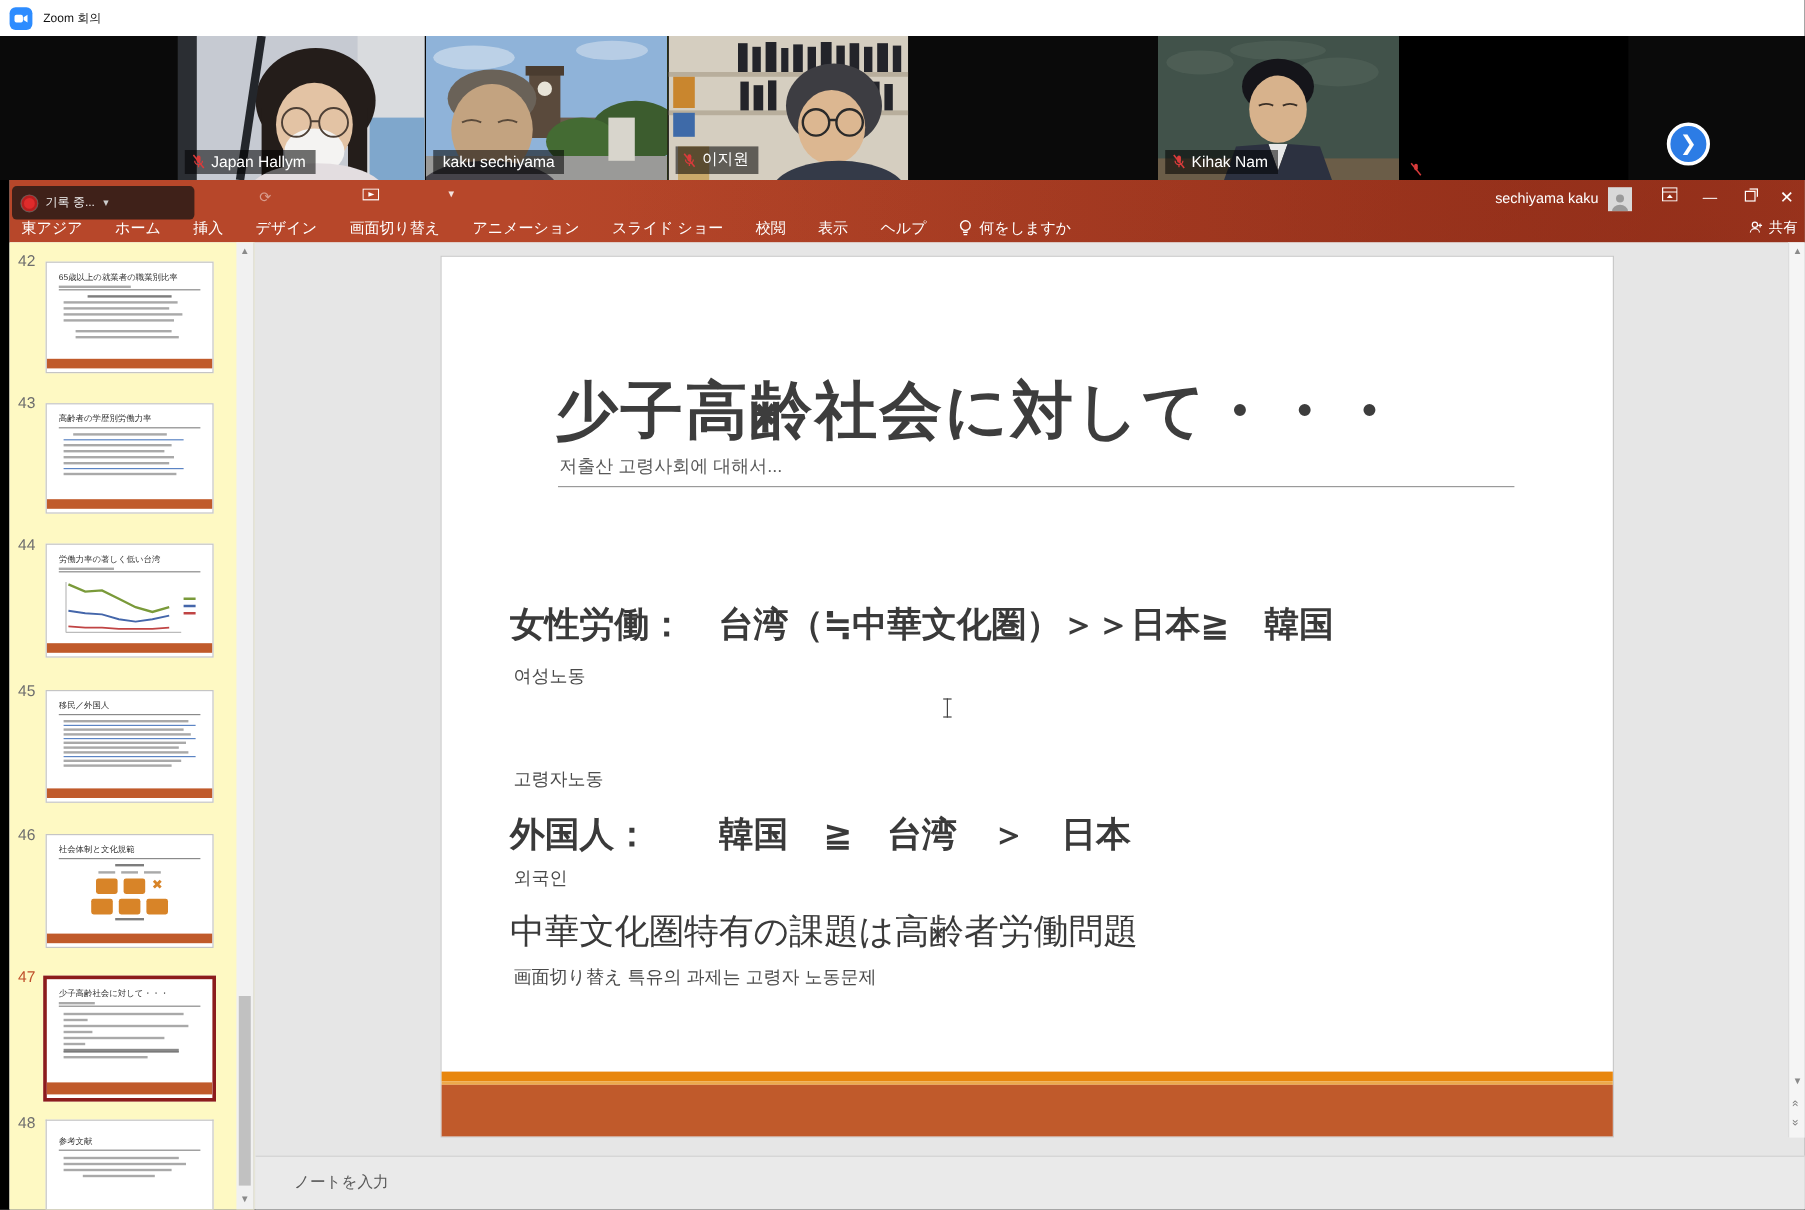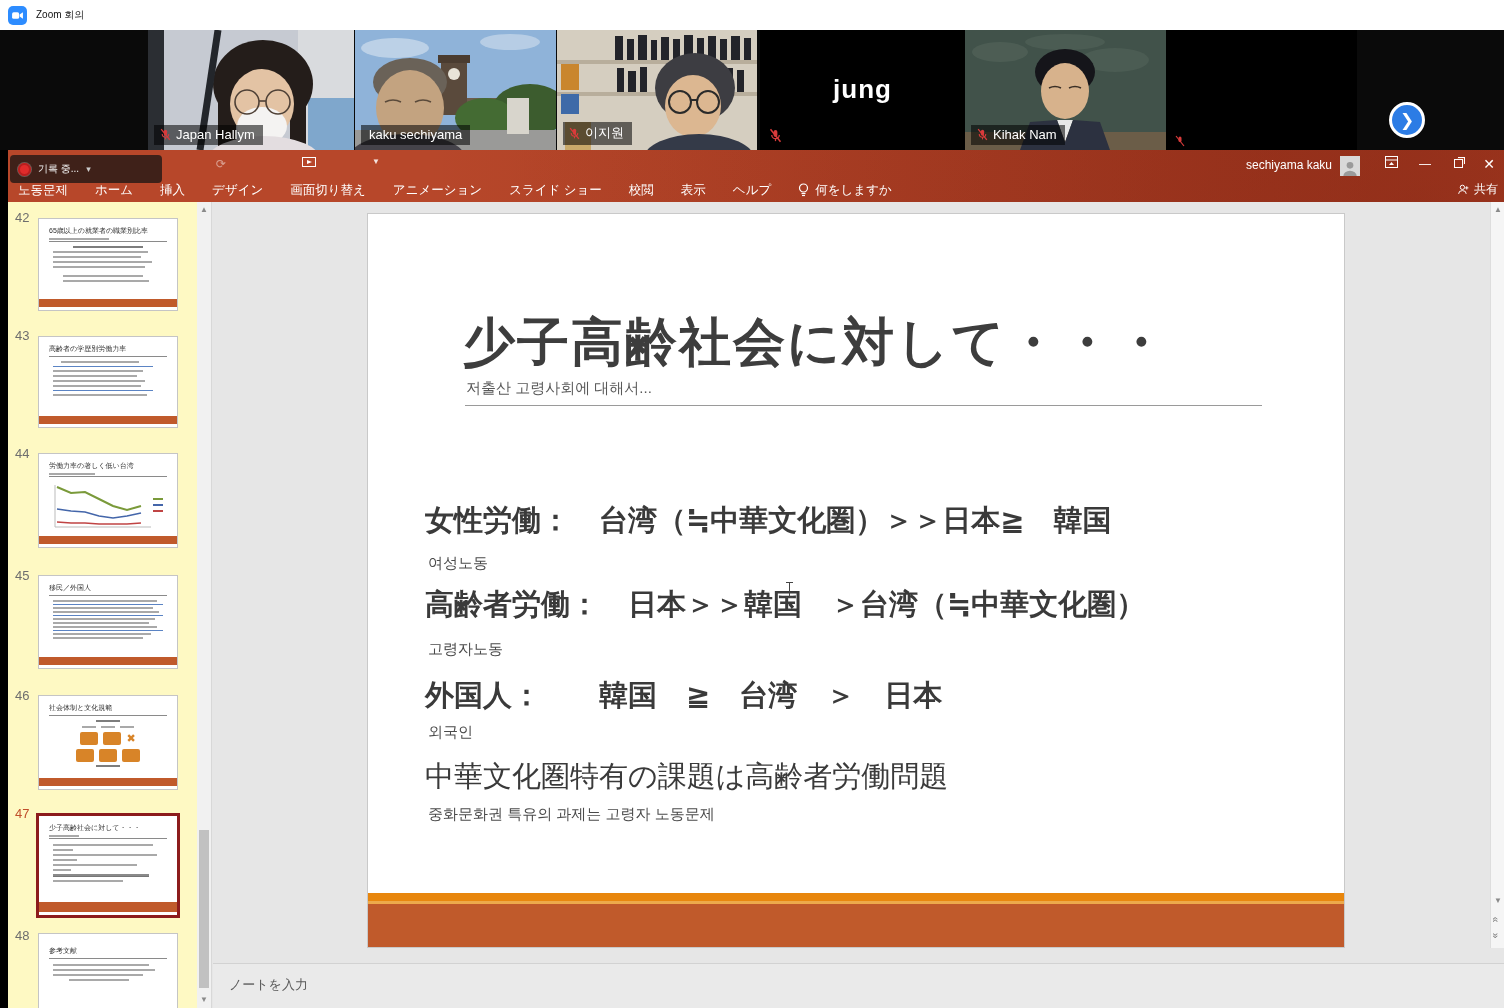--- a/index.html
+++ b/index.html
@@ -95,21 +95,21 @@
   .ibeam::before,.ibeam::after { content:""; position:absolute; left:-3px; width:7px;
              height:1px; background:#444; }
   .ibeam::after { bottom:0; }
   .band-o { left:0; top:679px; width:976px; height:8px; background:#e8860d; }
   .band-l { left:0; top:687px; width:976px; height:3px; background:#eda94b; }
   .band-r { left:0; top:690px; width:976px; height:43px; background:#c05a2b; }
 
   .rscroll { left:1482px; top:0; width:14px; height:746px; background:#f5f5f5;
              border-left:1px solid #ddd; }
   .notes { left:205px; top:761px; width:1291px; height:45px; background:#eaeaea;
-           border-top:1px solid #d2d2d2; padding:12px 0 0 16px; font-size:13px; color:#595959; }
+           border-top:1px solid #d2d2d2; padding:12px 0 0 32px; font-size:13px; color:#595959; }
 
   .chev2 { display:block; transform:rotate(90deg); font-size:10px; color:#7a7a7a; }
 </style>
 </head>
 <body>
 
 <div class="screen">
 
   <div class="abs zoom-titlebar">
     <div class="zoom-appicon">
@@ -213,29 +213,20 @@
         <svg width="13" height="13" viewBox="0 0 24 24">
           <rect x="9" y="3" width="6" height="11" rx="3" fill="#d93b3b"></rect>
           <path d="M6 11 a6 6 0 0 0 12 0" fill="none" stroke="#d93b3b" stroke-width="2"></path>
           <line x1="12" y1="17" x2="12" y2="21" stroke="#d93b3b" stroke-width="2"></line>
           <line x1="4" y1="2" x2="20" y2="22" stroke="#d93b3b" stroke-width="2.4"></line>
         </svg>
         <span>이지원</span>
       </div>
     </div>
 
-    <div class="vtile" style="left:760px;width:205px;">
-      <div class="bigname">jung</div>
-      <svg class="mic-solo" width="15" height="15" viewBox="0 0 24 24">
-        <rect x="9" y="3" width="6" height="11" rx="3" fill="#d93b3b"></rect>
-        <path d="M6 11 a6 6 0 0 0 12 0" fill="none" stroke="#d93b3b" stroke-width="2"></path>
-        <line x1="12" y1="17" x2="12" y2="21" stroke="#d93b3b" stroke-width="2"></line>
-        <line x1="4" y1="2" x2="20" y2="22" stroke="#d93b3b" stroke-width="2.4"></line>
-      </svg>
-    </div>
 
     <div class="vtile" style="left:965px;width:201px;">
       <svg class="bgart" width="201" height="120" viewBox="0 0 201 120">
         <rect width="201" height="120" fill="#41524a"></rect>
         <ellipse cx="35" cy="22" rx="28" ry="10" fill="#55665c" opacity=".6"></ellipse>
         <ellipse cx="150" cy="30" rx="34" ry="12" fill="#55665c" opacity=".5"></ellipse>
         <ellipse cx="100" cy="12" rx="40" ry="8" fill="#55665c" opacity=".5"></ellipse>
         <rect x="0" y="102" width="201" height="18" fill="#6b5d48"></rect>
         <ellipse cx="100" cy="42" rx="30" ry="23" fill="#15151a"></ellipse>
         <ellipse cx="100" cy="61" rx="24" ry="28" fill="#d7b28c"></ellipse>
@@ -296,21 +287,21 @@
           <rect x="0.5" y="0.5" width="12" height="11" fill="none" stroke="#fff"></rect>
           <line x1="0.5" y1="4" x2="12.5" y2="4" stroke="#fff"></line>
           <polygon points="6.5,6 9,9 4,9" fill="#fff"></polygon>
         </svg>
       </span>
       <span class="winbtn" style="right:66px;">—</span>
       <span class="winbtn" style="right:33px;"><span class="restore-box"></span></span>
       <span class="winbtn" style="right:2px;font-size:14px;">✕</span>
 
       <div class="abs ribbon-tabs">
-        <span>노동문제</span>
+        <span>東アジア</span>
         <span>ホーム</span>
         <span>挿入</span>
         <span>デザイン</span>
         <span>画面切り替え</span>
         <span>アニメーション</span>
         <span>スライド ショー</span>
         <span>校閲</span>
         <span>表示</span>
         <span>ヘルプ</span>
         <span class="tellme">
@@ -464,26 +455,25 @@
       <div class="abs canvas">
         <div class="abs" style="left:0;top:0;right:0;height:260px;">
           <div class="abs s-title">少子高齢社会に対して・・・</div>
           <div class="abs s-sub">저출산 고령사회에 대해서...</div>
           <div class="abs s-rule"></div>
         </div>
 
         <div class="abs" style="left:0;top:260px;right:0;height:360px;">
           <div class="abs jp" style="top:27px;">女性労働：　台湾（≒中華文化圏）＞＞日本≧　韓国</div>
           <div class="abs kr" style="top:80px;">여성노동</div>
-          <div class="abs jp" style="top:111px;">高齢者労働：　日本＞＞韓国　＞台湾（≒中華文化圏）</div>
           <div class="abs kr" style="top:166px;">고령자노동</div>
           <div class="abs jp" style="top:202px;">外国人：　　韓国　≧　台湾　＞　日本</div>
           <div class="abs kr" style="top:249px;">외국인</div>
           <div class="abs jp" style="top:283px;font-weight:400;">中華文化圏特有の課題は高齢者労働問題</div>
-          <div class="abs kr" style="top:331px;">중화문화권 특유의 과제는 고령자 노동문제</div>
+          <div class="abs kr" style="top:331px;">画面切り替え 특유의 과제는 고령자 노동문제</div>
         </div>
 
         <div class="abs ibeam"></div>
         <div class="abs band-o"></div>
         <div class="abs band-l"></div>
         <div class="abs band-r"></div>
       </div>
 
       <div class="abs rscroll">
         <span class="sarrow" style="top:3px;">▲</span>

